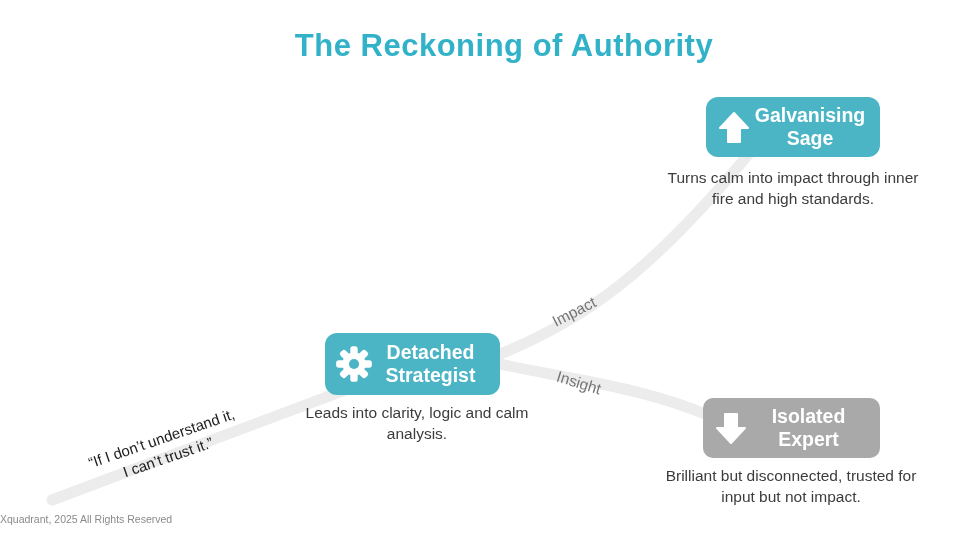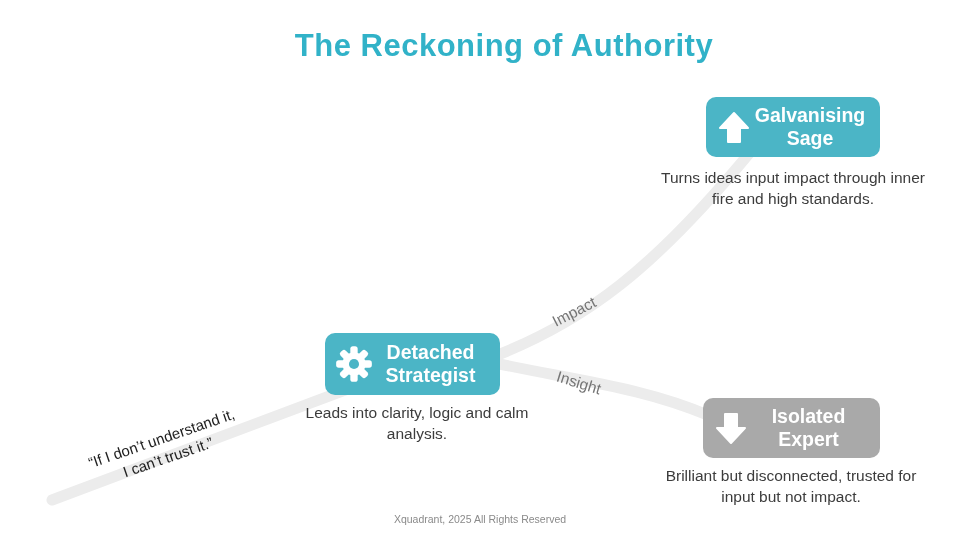--- a/index.html
+++ b/index.html
@@ -23,39 +23,39 @@
   .blabel {
     position:absolute; font-size:15.5px; color:var(--branch-label, #757575);
     white-space:nowrap;
   }
   .blabel.impact { left:551px; top:303px; transform:rotate(-27deg); }
   .blabel.insight { left:556px; top:374px; transform:rotate(17deg); }
   .card {
     position:absolute; border-radius:10px; display:flex; align-items:center;
     padding:0 8px; box-sizing:border-box; color:#ffffff;
   }
-  .card.teal { background:var(--teal, #4bb5c6); }
+  .card.teal { background:var(--teal, #4bb5c6);border-radius:12px; }
   .card.gray { background:var(--gray, #a9a9a9); }
   .card .icon { flex:0 0 40px; height:40px; display:flex; align-items:center; justify-content:center; }
   .card .label {
     flex:1; text-align:center; font-size:19.5px; font-weight:bold;
     line-height:1.18; padding-right:6px;
   }
   .card.sage { left:706px; top:97px; width:174px; height:60px; }
   .card.strategist { left:325px; top:333px; width:175px; height:62px; }
   .card.expert { left:703px; top:398px; width:177px; height:60px;justify-content:flex-end; }
   .desc {
     position:absolute; text-align:center; font-size:15.5px; line-height:1.35;
     color:var(--text, #3c3c3c);
   }
   .desc.sage { left:658px; top:168px; width:270px; }
   .desc.strategist { left:298px; top:403px; width:238px; }
   .desc.expert { left:650px; top:466px; width:282px; }
   .footer {
-    position:absolute; left:0; top:513px; width:960px; text-align:center;
+    position:absolute; left:0; top:513px; width:960px; text-align:left;
     font-size:10.5px; color:var(--footer, #8a8a8a);
   }
 </style>
 </head>
 <body>
 
 <div class="stage">
 
   <h1 class="title">The Reckoning of Authority</h1>
 
@@ -74,21 +74,21 @@
   <div class="blabel insight">Insight</div>
 
   <div class="card teal sage">
     <span class="icon">
       <svg width="36" height="36" viewBox="0 0 36 36">
         <path d="M18 4 L32 19 L24 19 L24 33 L12 33 L12 19 L4 19 Z" fill="#ffffff" stroke="#ffffff" stroke-width="2" stroke-linejoin="round"></path>
       </svg>
     </span>
     <span class="label">Galvanising Sage</span>
   </div>
-  <div class="desc sage">Turns ideas input impact through inner fire and high standards.</div>
+  <div class="desc sage">Turns calm into impact through inner fire and high standards.</div>
 
   <div class="card teal strategist">
     <span class="icon">
       <svg width="42" height="42" viewBox="0 0 40 40">
         <g fill="#ffffff">
           <circle cx="20" cy="20" r="11"></circle>
           <rect x="16.5" y="3" width="7" height="10" rx="2.5"></rect>
           <rect x="16.5" y="3" width="7" height="10" rx="2.5" transform="rotate(45 20 20)"></rect>
           <rect x="16.5" y="3" width="7" height="10" rx="2.5" transform="rotate(90 20 20)"></rect>
           <rect x="16.5" y="3" width="7" height="10" rx="2.5" transform="rotate(135 20 20)"></rect>

